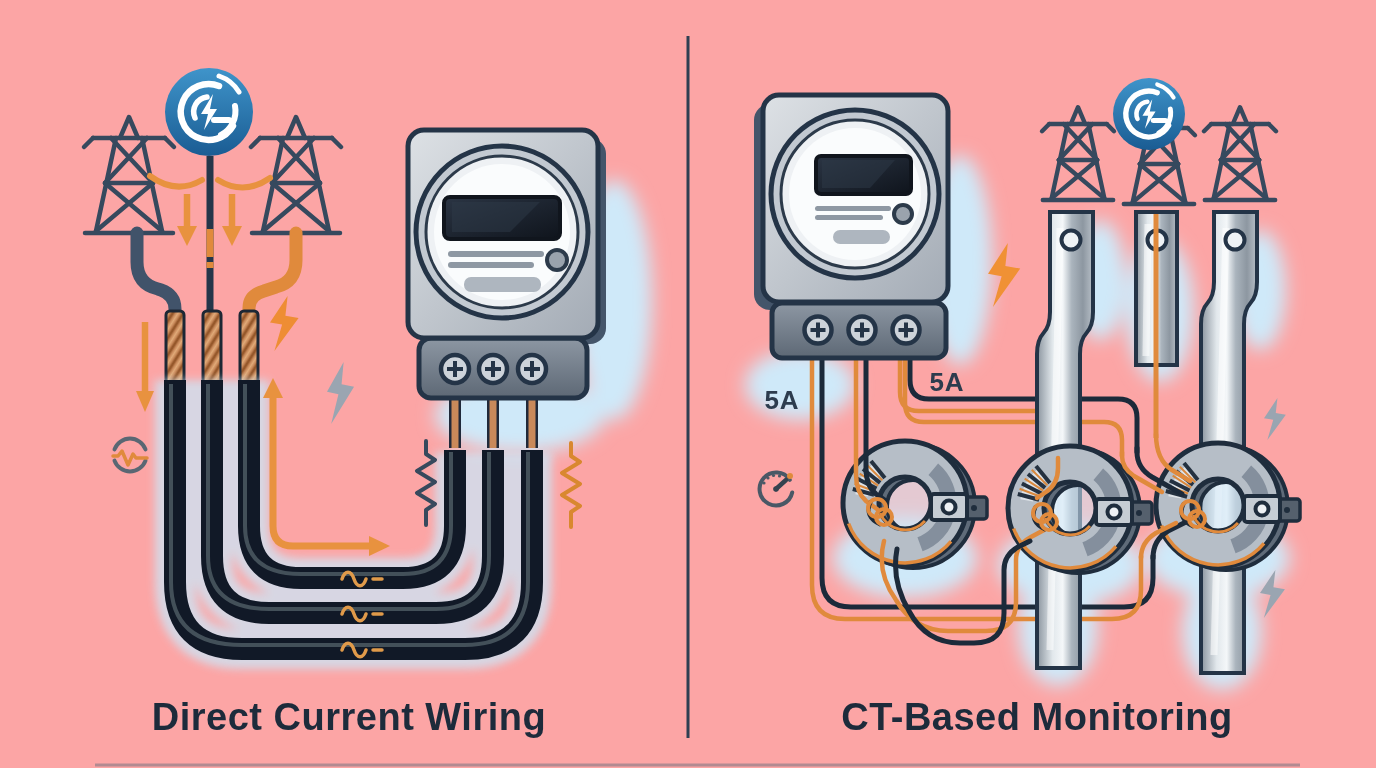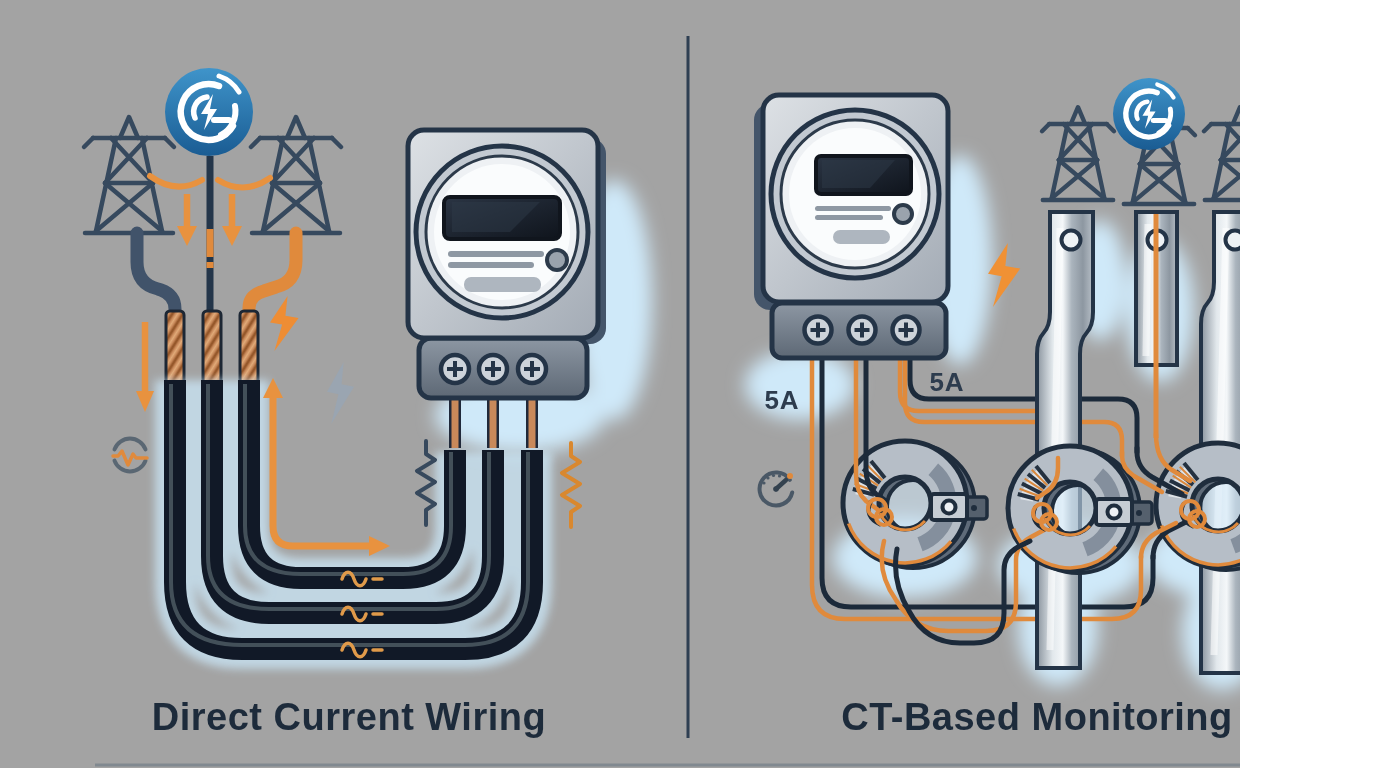--- a/index.html
+++ b/index.html
@@ -1,16 +1,16 @@
 <!DOCTYPE html>
 <html><head>
 <meta charset="utf-8">
 <style>
   html,body{margin:0;padding:0;background:#ffffff;}
-  #stage{position:relative;width:1240px;height:768px;background:#a3a3a3;overflow:hidden;
+  #stage{position:relative;width:1376px;height:768px;background:#fca5a5;overflow:hidden;
          font-family:"Liberation Sans", sans-serif;}
   svg{display:block}
   text{font-family:"Liberation Sans", sans-serif;}
   .title{font-size:38px;font-weight:bold;fill:#1d2b3b;letter-spacing:.5px;}
   .rating{font-size:26px;font-weight:bold;fill:#2d3c4e;letter-spacing:1px;}
 </style>
 </head>
 <body>
 
 <div id="stage">

